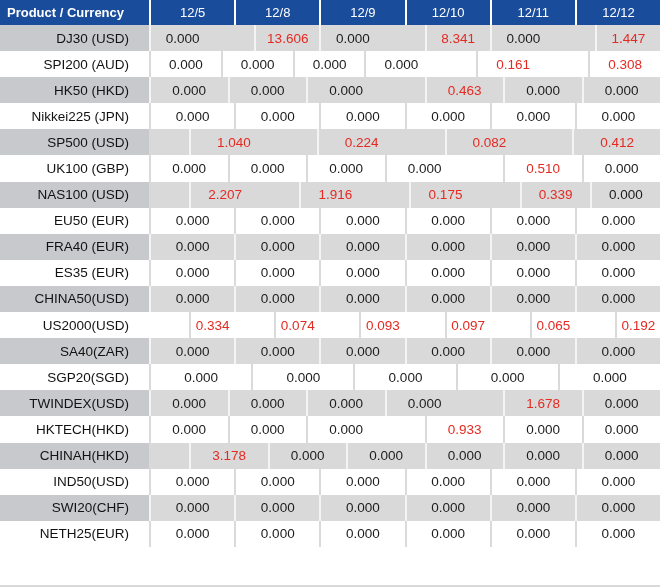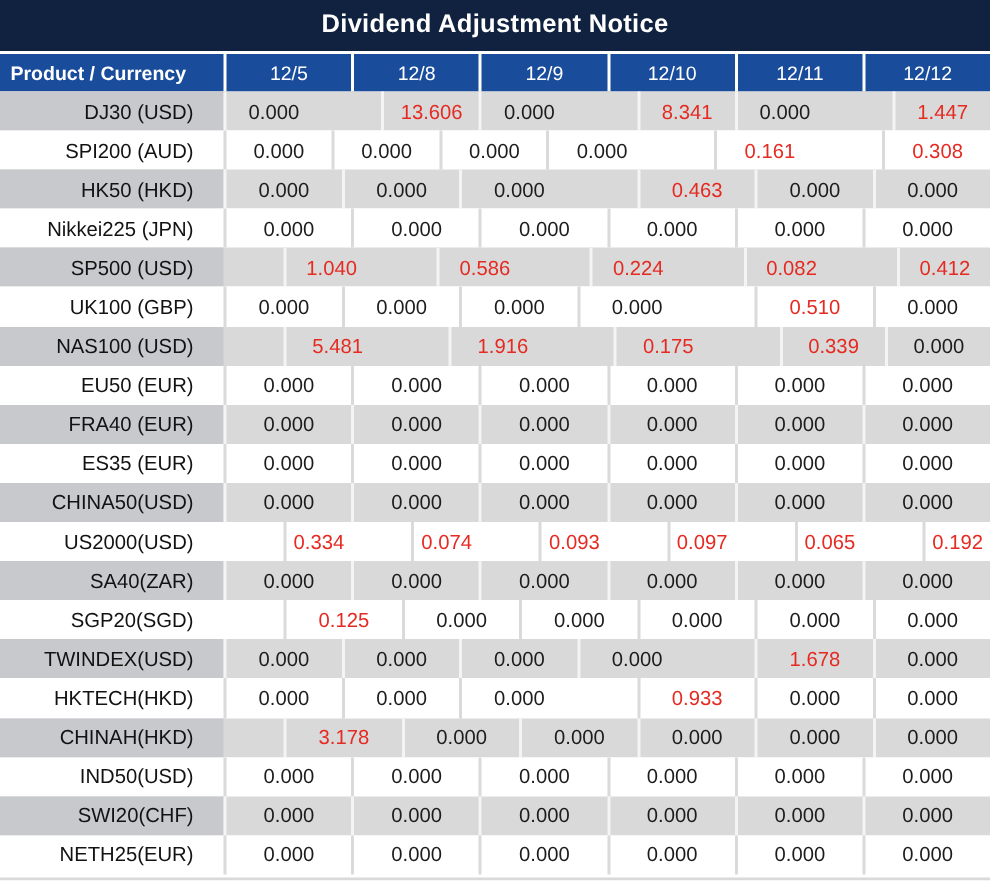--- a/index.html
+++ b/index.html
@@ -66,23 +66,20 @@
   }
   .row.gray .value { border-left: 2px solid var(--sep-on-gray); }
   .row.white .value { border-left: 2px solid var(--sep-on-white); }
   .row .value.red { color: var(--value-red); margin-left: 40px; }
   .bottom-strip { height: 2px; flex: 0 0 2px; background: var(--stripe-value-bg); }
 </style>
 </head>
 <body>
 
 <div class="page">
-  <div class="title-bar">
-    <span class="title-text">Dividend Adjustment Notice</span>
-  </div>
   <div class="header-row">
     <div class="cell product-col">Product / Currency</div>
 
   <div class="cell date-col">12/5</div>
       <div class="cell date-col">12/8</div>
       <div class="cell date-col">12/9</div>
       <div class="cell date-col">12/10</div>
       <div class="cell date-col">12/11</div>
       <div class="cell date-col">12/12</div>
     </div>
@@ -120,37 +117,36 @@
         <div class="cell date-col value">0.000</div>
         <div class="cell date-col value">0.000</div>
         <div class="cell date-col value">0.000</div>
         <div class="cell date-col value">0.000</div>
         <div class="cell date-col value">0.000</div>
         <div class="cell date-col value">0.000</div>
       </div>
       <div class="row gray">
         <div class="cell product-col product">SP500 (USD)</div>
         <div class="cell date-col value red">1.040</div>
-        <div class="cell date-col value red">0.586</div>
         <div class="cell date-col value red">0.224</div>
         <div class="cell date-col value red">0.082</div>
         <div class="cell date-col value red">0.412</div>
       </div>
       <div class="row white">
         <div class="cell product-col product">UK100 (GBP)</div>
         <div class="cell date-col value">0.000</div>
         <div class="cell date-col value">0.000</div>
         <div class="cell date-col value">0.000</div>
         <div class="cell date-col value">0.000</div>
         <div class="cell date-col value red">0.510</div>
         <div class="cell date-col value">0.000</div>
       </div>
       <div class="row gray">
         <div class="cell product-col product">NAS100 (USD)</div>
-        <div class="cell date-col value red">5.481</div>
+        <div class="cell date-col value red">2.207</div>
         <div class="cell date-col value red">1.916</div>
         <div class="cell date-col value red">0.175</div>
         <div class="cell date-col value red">0.339</div>
         <div class="cell date-col value">0.000</div>
       </div>
       <div class="row white">
         <div class="cell product-col product">EU50 (EUR)</div>
         <div class="cell date-col value">0.000</div>
         <div class="cell date-col value">0.000</div>
         <div class="cell date-col value">0.000</div>
@@ -198,21 +194,20 @@
         <div class="cell product-col product">SA40(ZAR)</div>
         <div class="cell date-col value">0.000</div>
         <div class="cell date-col value">0.000</div>
         <div class="cell date-col value">0.000</div>
         <div class="cell date-col value">0.000</div>
         <div class="cell date-col value">0.000</div>
         <div class="cell date-col value">0.000</div>
       </div>
       <div class="row white">
         <div class="cell product-col product">SGP20(SGD)</div>
-        <div class="cell date-col value red">0.125</div>
         <div class="cell date-col value">0.000</div>
         <div class="cell date-col value">0.000</div>
         <div class="cell date-col value">0.000</div>
         <div class="cell date-col value">0.000</div>
         <div class="cell date-col value">0.000</div>
       </div>
       <div class="row gray">
         <div class="cell product-col product">TWINDEX(USD)</div>
         <div class="cell date-col value">0.000</div>
         <div class="cell date-col value">0.000</div>

